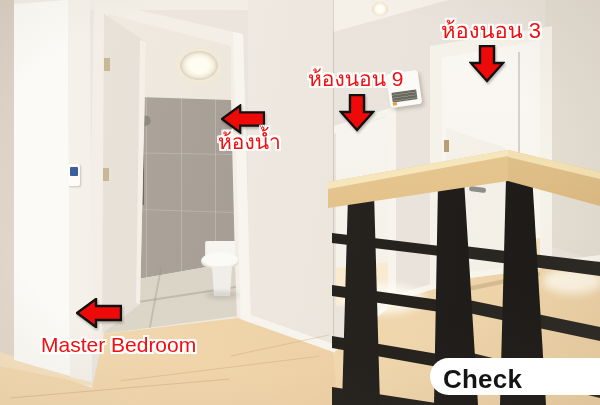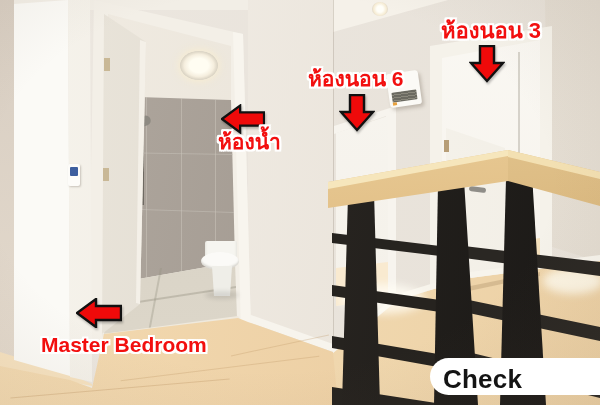--- a/index.html
+++ b/index.html
@@ -1,21 +1,21 @@
 <!DOCTYPE html>
 <html><head>
 <meta charset="utf-8">
 <style>
   html,body{margin:0;padding:0;background:#888;}
   #stage{position:relative;width:600px;height:405px;overflow:hidden;
          font-family:"Liberation Sans","DejaVu Sans",sans-serif;
          background:linear-gradient(100deg,#ece7e0,#e7e1d8);}
   .layer{position:absolute;left:0;top:0;width:600px;height:405px;}
   .abs{position:absolute;}
-  .lbl{position:absolute;font-weight:700;color:#f20f0f;white-space:nowrap;line-height:1.05;
+  .lbl{position:absolute;font-weight:400;color:#f20f0f;white-space:nowrap;line-height:1.05;
        text-shadow:-2px -2px 0 #fff,2px -2px 0 #fff,-2px 2px 0 #fff,2px 2px 0 #fff,
                    -2px 0 0 #fff,2px 0 0 #fff,0 -2px 0 #fff,0 2px 0 #fff;}
   .arrow{position:absolute;filter:drop-shadow(1px 2px 1px rgba(0,0,0,.25));}
   #logo{position:absolute;left:430px;top:358px;width:173px;height:37px;background:#fff;
         border-radius:19px 0 0 19px;display:flex;align-items:flex-end;padding-left:13px;
         box-sizing:border-box;color:#141414;font-size:26px;}
   .brand-bold{font-weight:800;letter-spacing:0.2px;}
   .brand-light{font-weight:300;letter-spacing:0.6px;}
 </style>
 </head>
@@ -130,21 +130,21 @@
   <div class="layer" style="background:radial-gradient(ellipse at 45% 45%,rgba(0,0,0,0) 60%,rgba(110,90,70,.10) 100%);"></div>
 
   <div>
     <div class="lbl" style="left:441px;top:19px;font-size:22px;">ห้องนอน 3</div>
     <svg class="arrow" style="left:469px;top:45px;" width="36" height="38" viewBox="0 0 36 38">
       <path d="M11 1 H25 V18 H34 L18 36 L2 18 H11 Z" fill="#ef0a0a" stroke="#111" stroke-width="2.4"></path>
     </svg>
   </div>
 
   <div>
-    <div class="lbl" style="left:308px;top:68px;font-size:21px;">ห้องนอน 6</div>
+    <div class="lbl" style="left:308px;top:68px;font-size:21px;">ห้องนอน 9</div>
     <svg class="arrow" style="left:339px;top:94px;" width="36" height="38" viewBox="0 0 36 38">
       <path d="M11 1 H25 V18 H34 L18 36 L2 18 H11 Z" fill="#ef0a0a" stroke="#111" stroke-width="2.4"></path>
     </svg>
   </div>
 
   <div>
     <svg class="arrow" style="left:221px;top:104px;" width="44" height="30" viewBox="0 0 46 30">
       <path d="M1 15 L20 1 V8 H45 V22 H20 V29 Z" fill="#ef0a0a" stroke="#111" stroke-width="2.4"></path>
     </svg>
     <div class="lbl" style="left:218px;top:131px;font-size:21px;">ห้องน้ำ</div>

